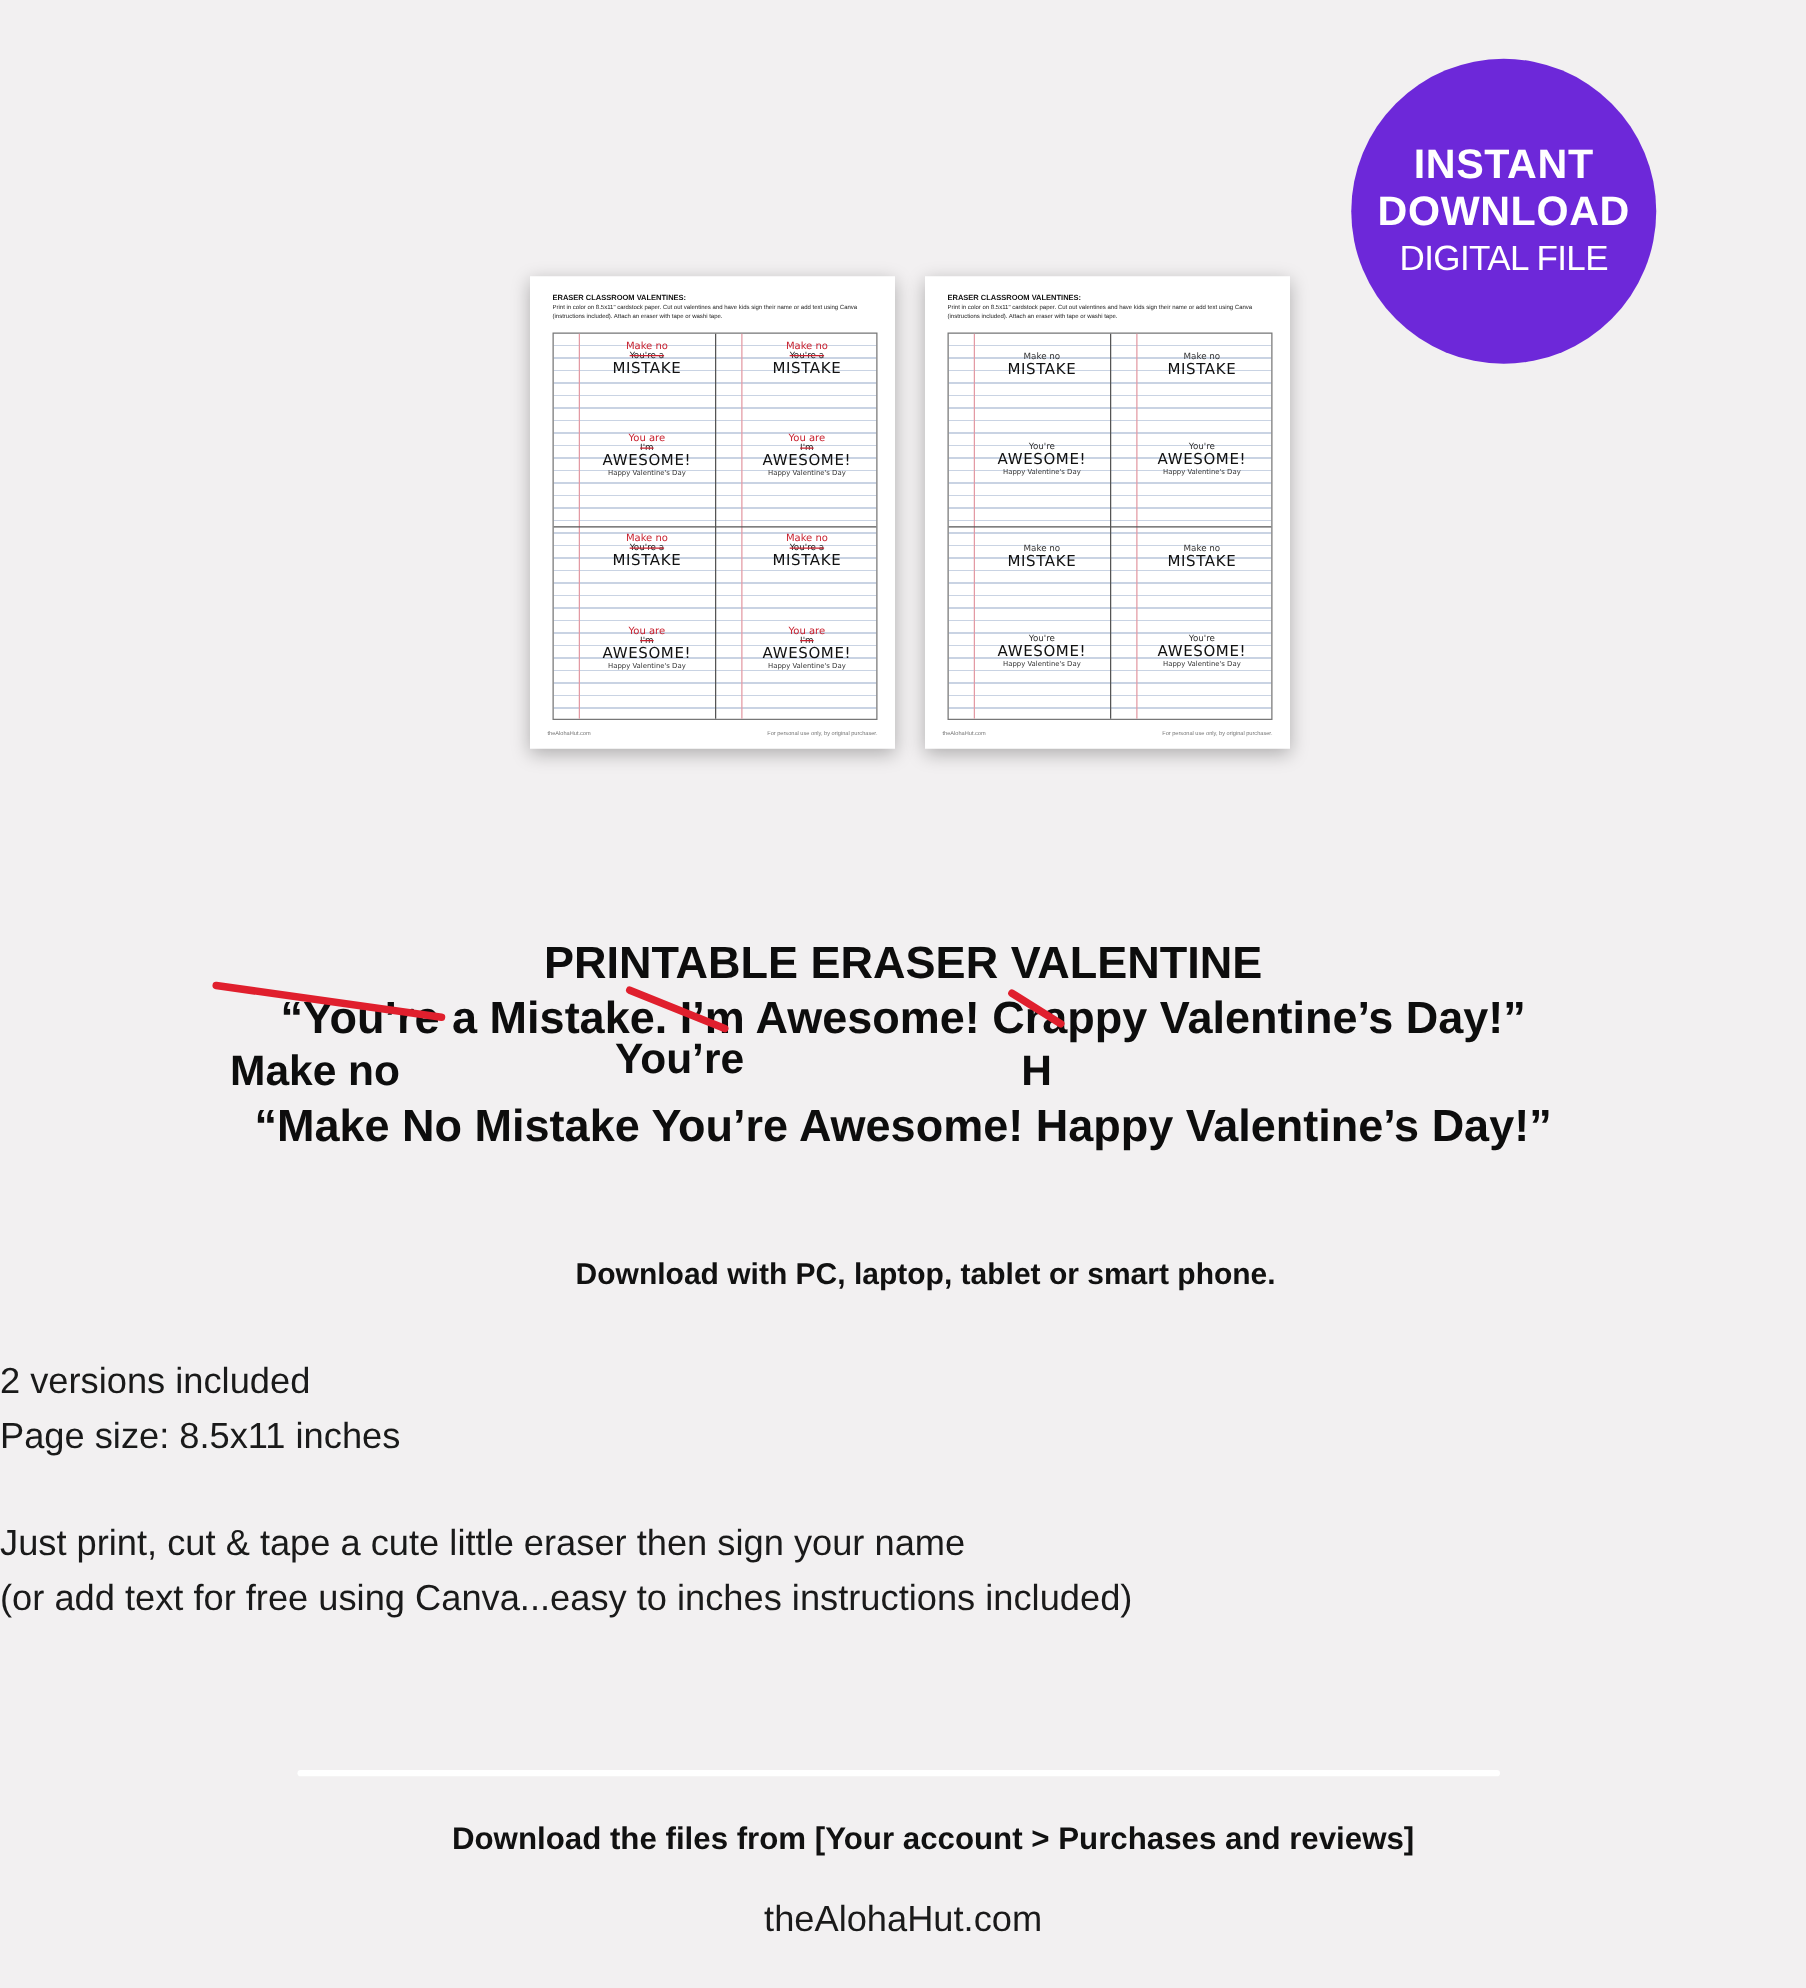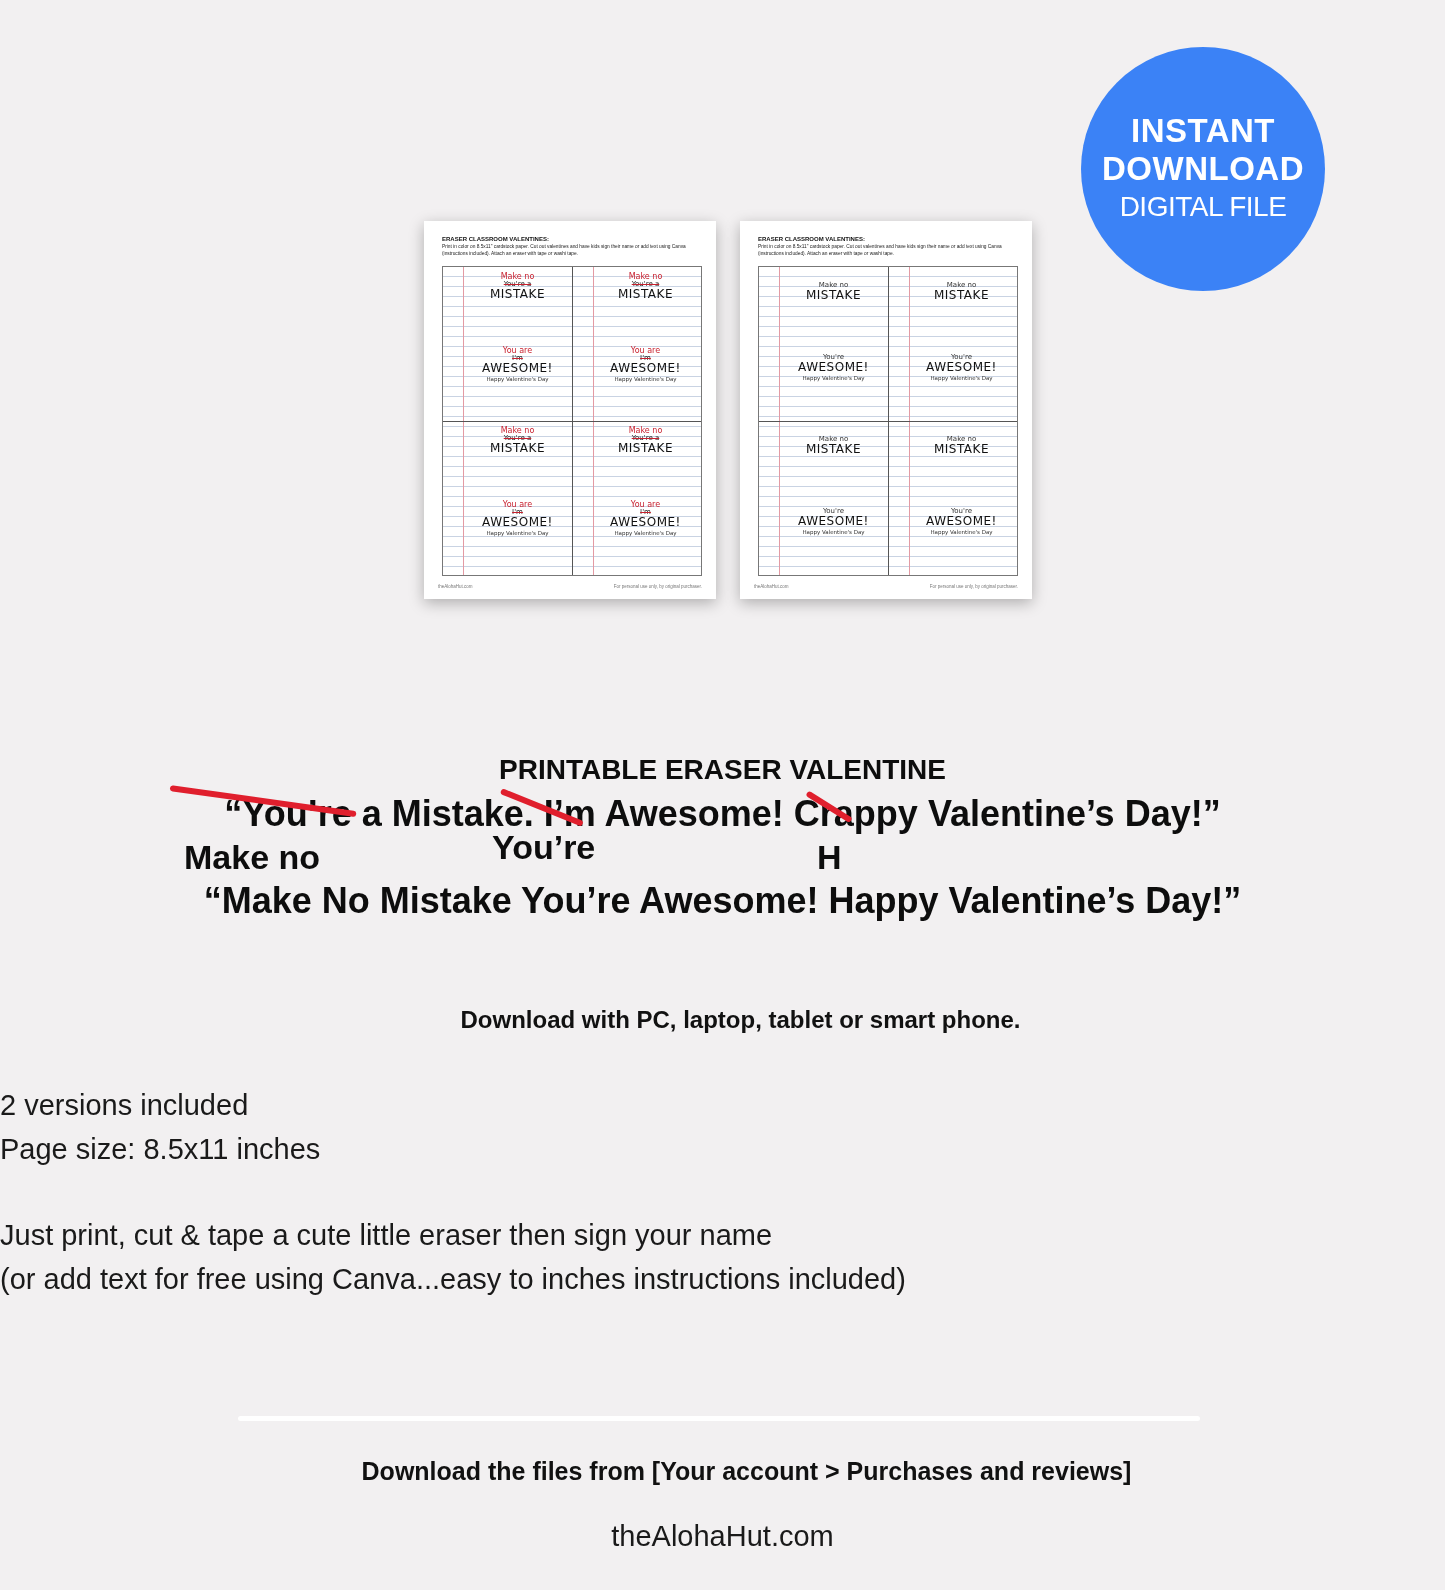--- a/index.html
+++ b/index.html
@@ -9,21 +9,21 @@
     font-family: "Liberation Sans", sans-serif;
     color: #111;
     position: relative;
     overflow: hidden;
   }
   .badge {
     position: absolute;
     left: 1081px; top: 47px;
     width: 244px; height: 244px;
     border-radius: 50%;
-    background: #3b82f6;
+    background: #6d28d9;
     color: #fff;
     display: flex; flex-direction: column;
     align-items: center; justify-content: center;
     text-align: center;
   }
   .badge .b1 { font-weight: 700; font-size: 33px; line-height: 38px; letter-spacing: 0.5px; }
   .badge .b2 { font-weight: 400; font-size: 28px; line-height: 38px; letter-spacing: -0.5px; }
 
   .page {
     position: absolute;
@@ -55,21 +55,21 @@
   .cell .strike { color: #222; font-size: 7px; line-height: 7px; text-decoration: line-through; text-decoration-color: #c8202e; }
   .cell .big { font-size: 12px; line-height: 13px; letter-spacing: 0.5px; color: #111; }
   .cell .small-black { font-size: 7px; line-height: 8px; color: #333; }
   .cell .tiny { font-size: 5.5px; line-height: 8px; color: #333; }
   .page .footer-l { position: absolute; left: 14px; bottom: 10px; font-size: 4.5px; color: #777; }
   .page .footer-r { position: absolute; right: 14px; bottom: 10px; font-size: 4.5px; color: #777; }
 
   .headline {
     position: absolute; left: 0; right: 0; top: 750px;
     text-align: center;
-    font-weight: 700; font-size: 28px; line-height: 40px;
+    font-weight: 700; font-size: 36px; line-height: 40px;
     color: #0d0d0d;
   }
   .line-wrap { position: absolute; left: 0; right: 0; text-align: center; font-weight: 700; font-size: 36px; color: #0d0d0d; }
   .line-orig { top: 793px; }
   .ann { position: absolute; font-weight: 700; font-size: 34px; color: #0d0d0d; }
   .ann.a1 { left: 184px; top: 838px; }
   .ann.a2 { left: 492px; top: 828px; }
   .ann.a3 { left: 817px; top: 838px; }
   .strike-mark { position: absolute; height: 6px; background: #e01f2d; border-radius: 3px; transform-origin: left center; }
   .line-fixed { top: 880px; font-size: 36px; }

